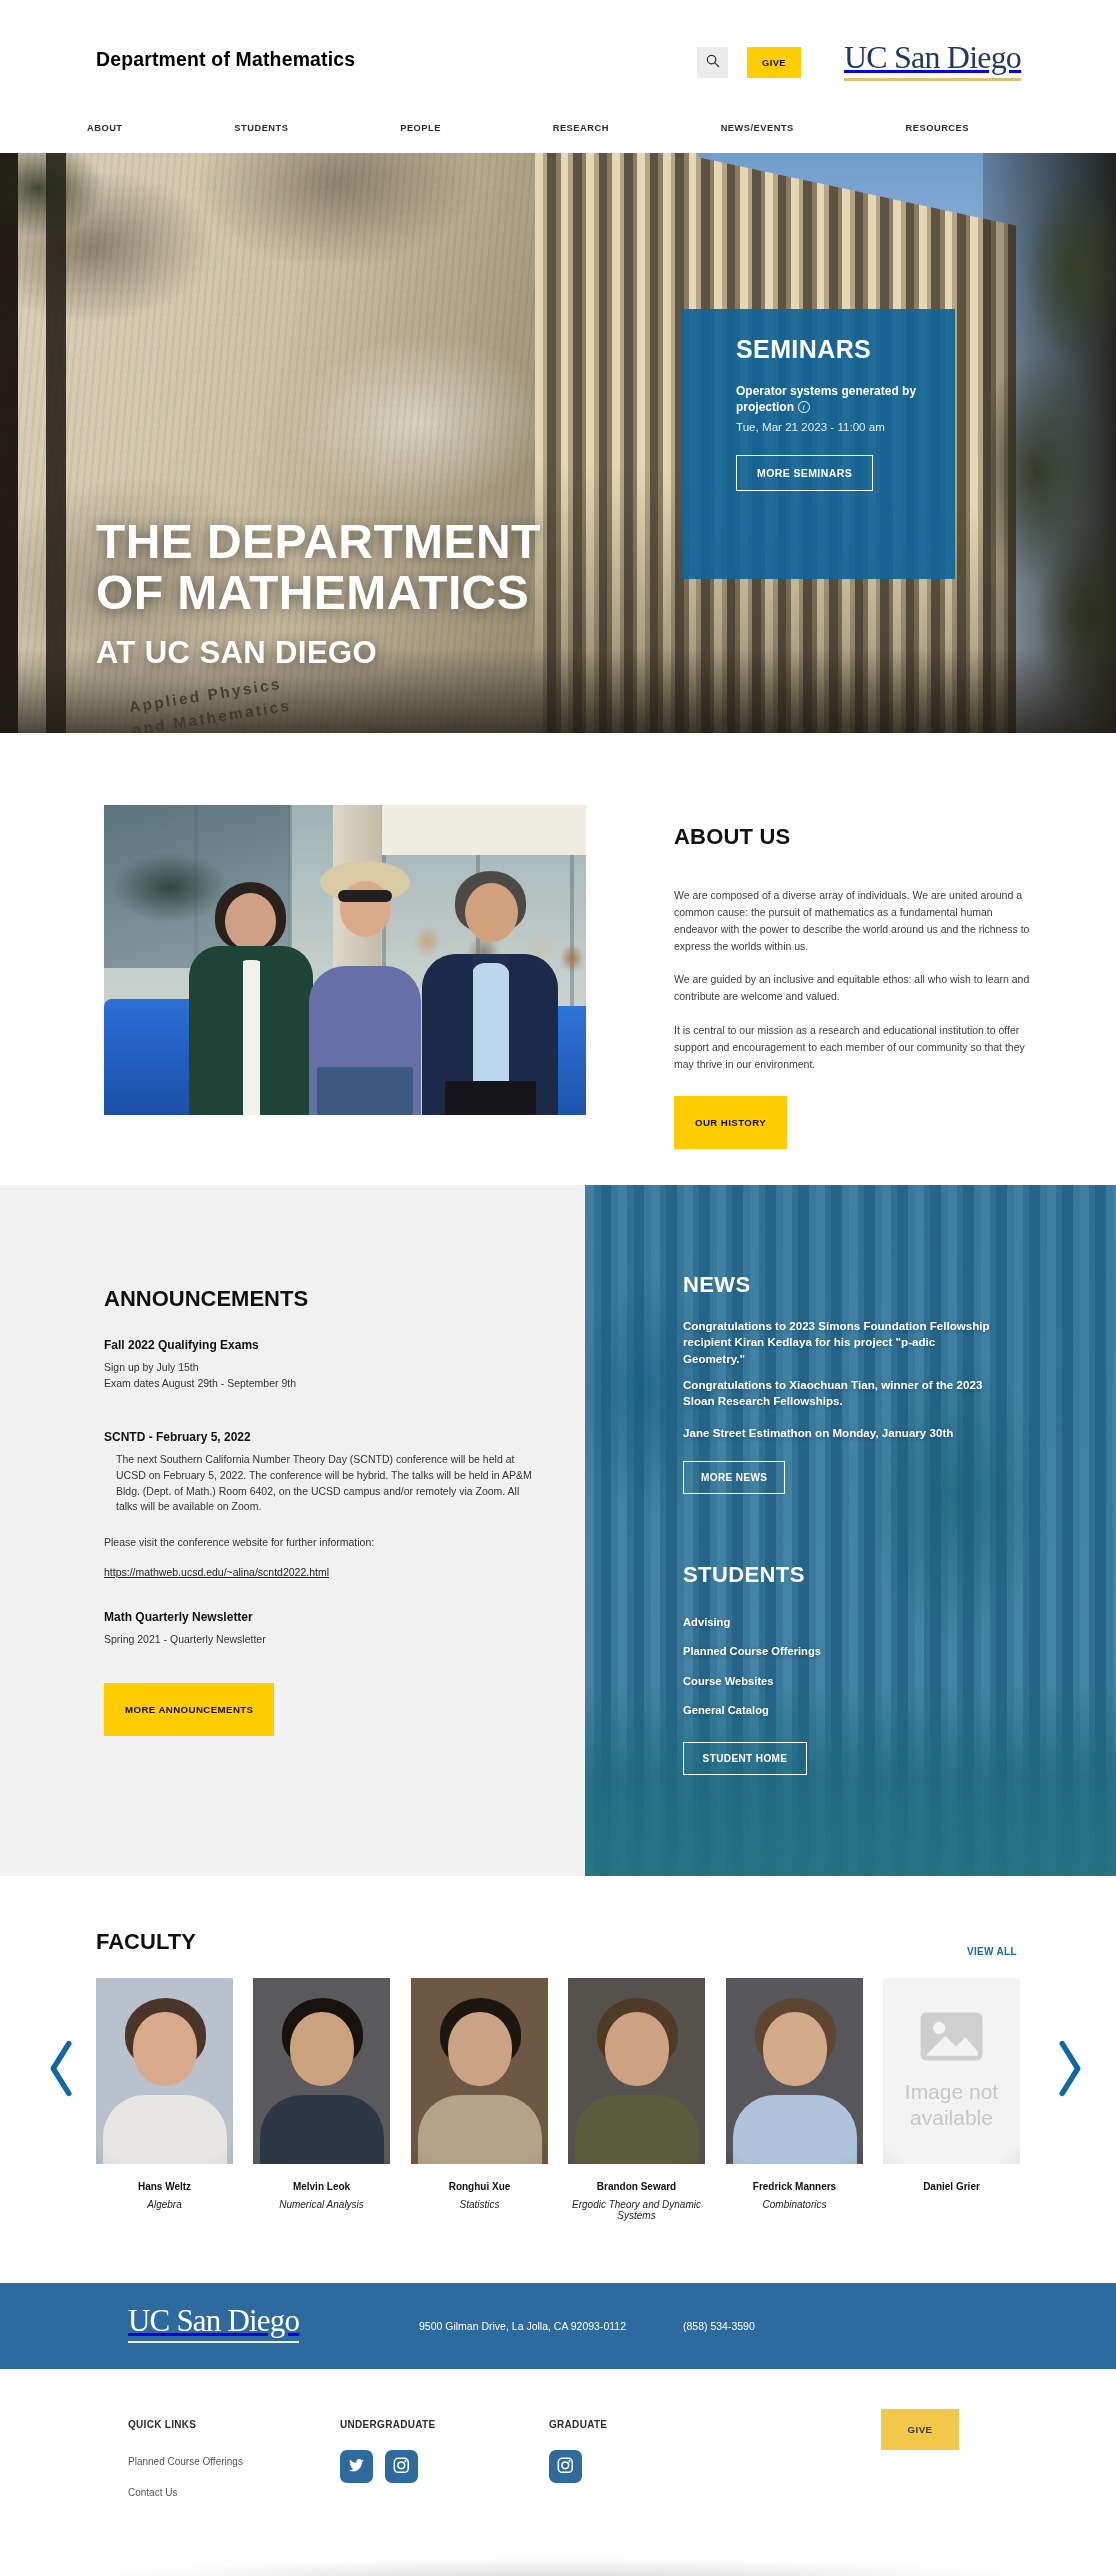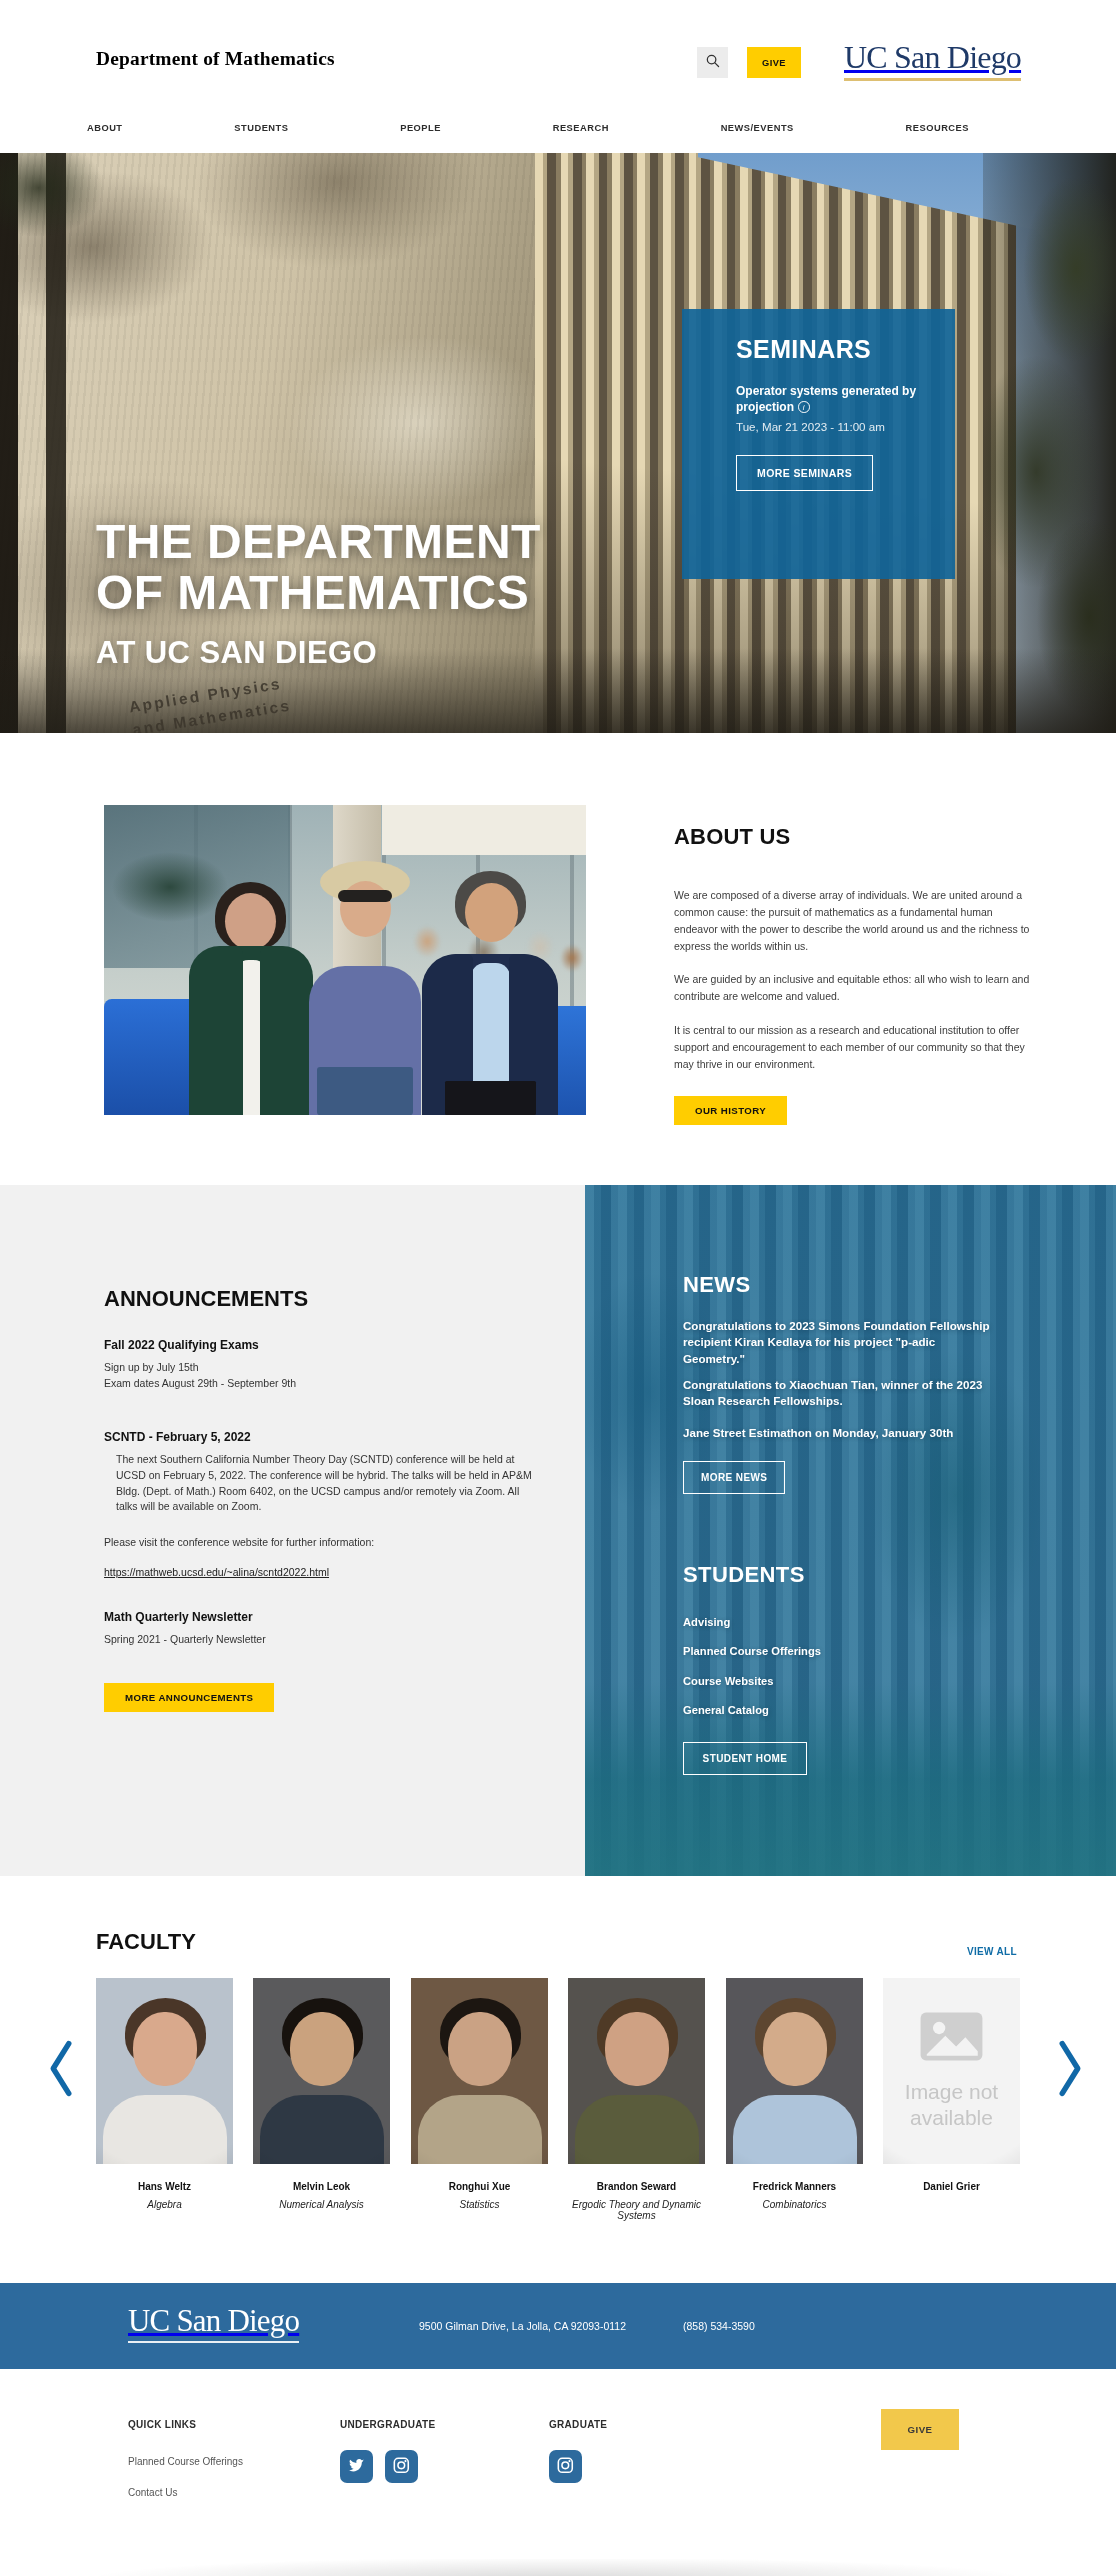--- a/index.html
+++ b/index.html
@@ -1,21 +1,21 @@
 <!DOCTYPE html>
 <html style="font-size:12.4px"><head>
 <meta charset="utf-8">
 <style>
   * { margin:0; padding:0; box-sizing:border-box; }
   html,body { width:1116px; }
   body { height:2576px; font-family:"Liberation Sans", sans-serif; background:#ffffff; position:relative; overflow:hidden; color:#222; }
 
   
   #header { position:relative; width:1116px; height:153px; background:#fff; z-index:30; }
-  .site-title { position:absolute; left:96px; top:48px; font-size:19.4px; font-weight:600; color:#000; letter-spacing:0.2px;font-family:Liberation Serif, serif; }
+  .site-title { position:absolute; left:96px; top:48px; font-size:19.4px; font-weight:600; color:#000; letter-spacing:0.2px; }
   .search-btn { position:absolute; left:697px; top:47px; width:31px; height:31px; background:#ececec; border:none; display:flex; align-items:center; justify-content:center; cursor:pointer; }
   .give-btn-hdr { position:absolute; left:747px; top:47px; width:54px; height:31px; background:#FFCD00; border:none; font-family:inherit; font-size:9.3px; font-weight:800; letter-spacing:0.4px; color:#111; cursor:pointer; }
   .logo { position:absolute; left:844px; top:39px; }
   .logo-text { font-family:"Liberation Serif", serif; font-size:32px; font-weight:500; color:#1f3a68; letter-spacing:-0.8px; white-space:nowrap; }
   .logo-rule { height:2.3px; background:#ddbf72; margin-top:2.3px; }
   nav { position:absolute; left:0; top:102px; width:1068px; height:51px; display:flex; align-items:center; justify-content:space-between; padding:0 99px 0 87px; }
   nav a { font-size:9.3px; font-weight:700; letter-spacing:0.5px; color:#2d2d2d; text-decoration:none; text-transform:uppercase; }
 
   
   #hero { position:relative; width:1116px; height:580px; overflow:hidden; background:linear-gradient(180deg,#6f9ccb 0%,#a9c6e2 45%,#c3d6e8 100%); }
@@ -77,21 +77,21 @@
   .ap-table-l { position:absolute; left:0; bottom:0; width:147px; height:116px; background:linear-gradient(180deg,#2b6fd6,#1b4fa8); border-radius:7.8px 47px 0 0; }
   .ap-table-r { position:absolute; right:0; bottom:0; width:112px; height:109px; background:linear-gradient(180deg,#2e74d8,#1d53ae); border-radius:47px 0 0 0; }
   .person { position:absolute; bottom:0; }
   .p-face { position:absolute; border-radius:50%; }
   .p-hair { position:absolute; border-radius:50% 50% 42% 42%; }
   .p-body { position:absolute; bottom:0; border-radius:36px 36px 0 0; }
   .about-copy { position:absolute; left:674px; top:91px; width:364px; }
   .about-copy h2 { font-size:22px; font-weight:700; color:#111; letter-spacing:0.2px; }
   .about-copy .paras { margin-top:37px; font-size:10.5px; line-height:1.62; color:#3c3c3c; }
   .about-copy p + p { margin-top:16.3px; }
-  .btn-gold { display:inline-block; background:#FFCD00; border:none; color:#111; font-family:inherit; font-size:9.7px; font-weight:800; letter-spacing:0.4px; padding:9px 21px; cursor:pointer; }
+  .btn-gold { display:inline-block; background:#FFCD00; border:none; color:#111; font-family:inherit; font-size:9.7px; font-weight:800; letter-spacing:0.4px; padding:21px 21px; cursor:pointer; }
   .about-copy .btn-gold { margin-top:23px; }
 
   
   #annnews { position:relative; width:944px; height:691px; background:#f1f1f1; }
   .ann-col { position:absolute; left:104px; top:0; width:419px; }
   .ann-col h2 { position:absolute; left:0; top:101px; font-size:22px; font-weight:700; color:#111; }
   .ann-item-title { font-size:12px; font-weight:700; color:#111; }
   .ann-text { font-size:10.5px; color:#333; line-height:1.5; }
   .a-fall-t { position:absolute; left:0; top:153px; }
   .a-fall-b { position:absolute; left:0; top:175px; }

